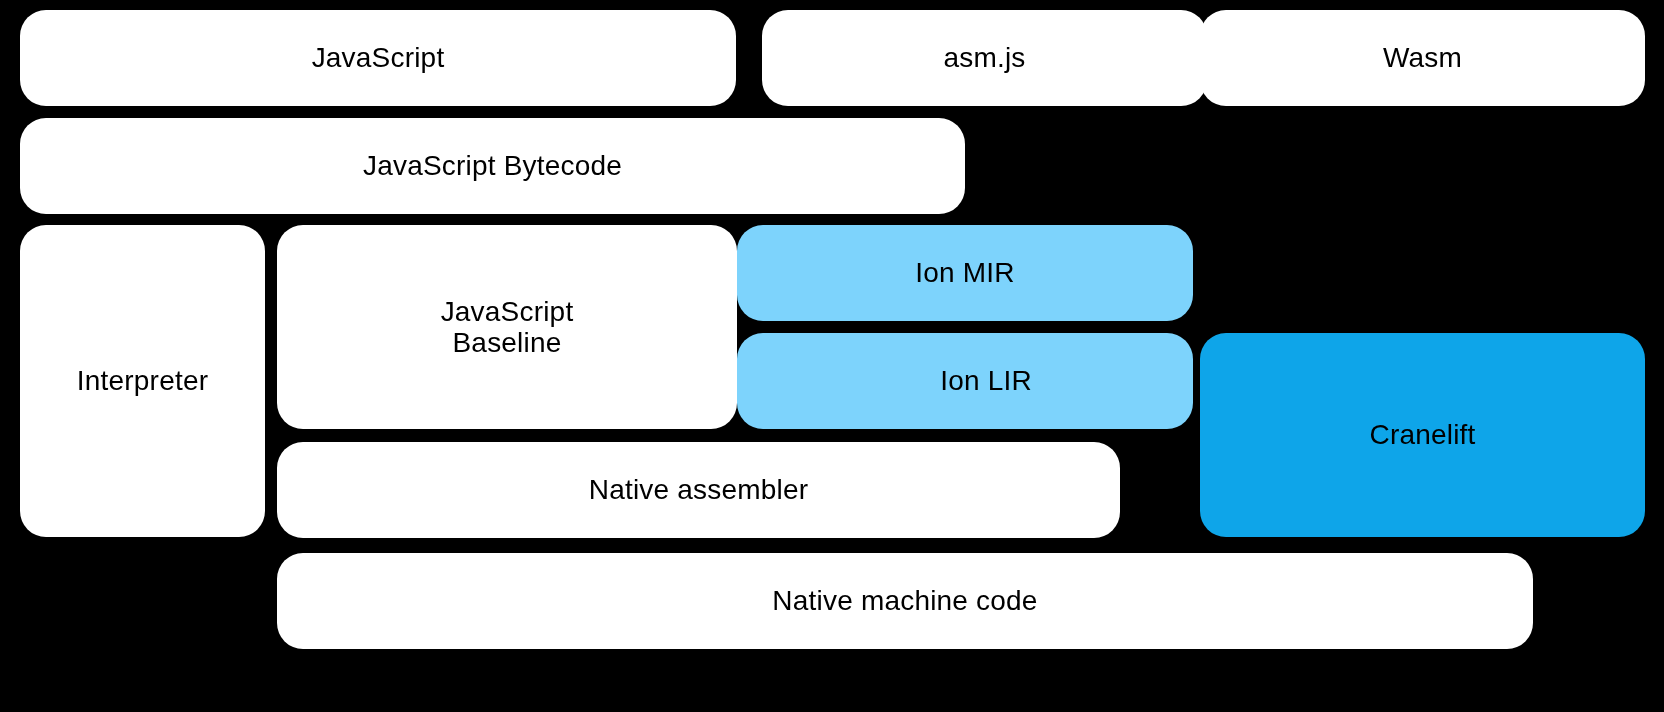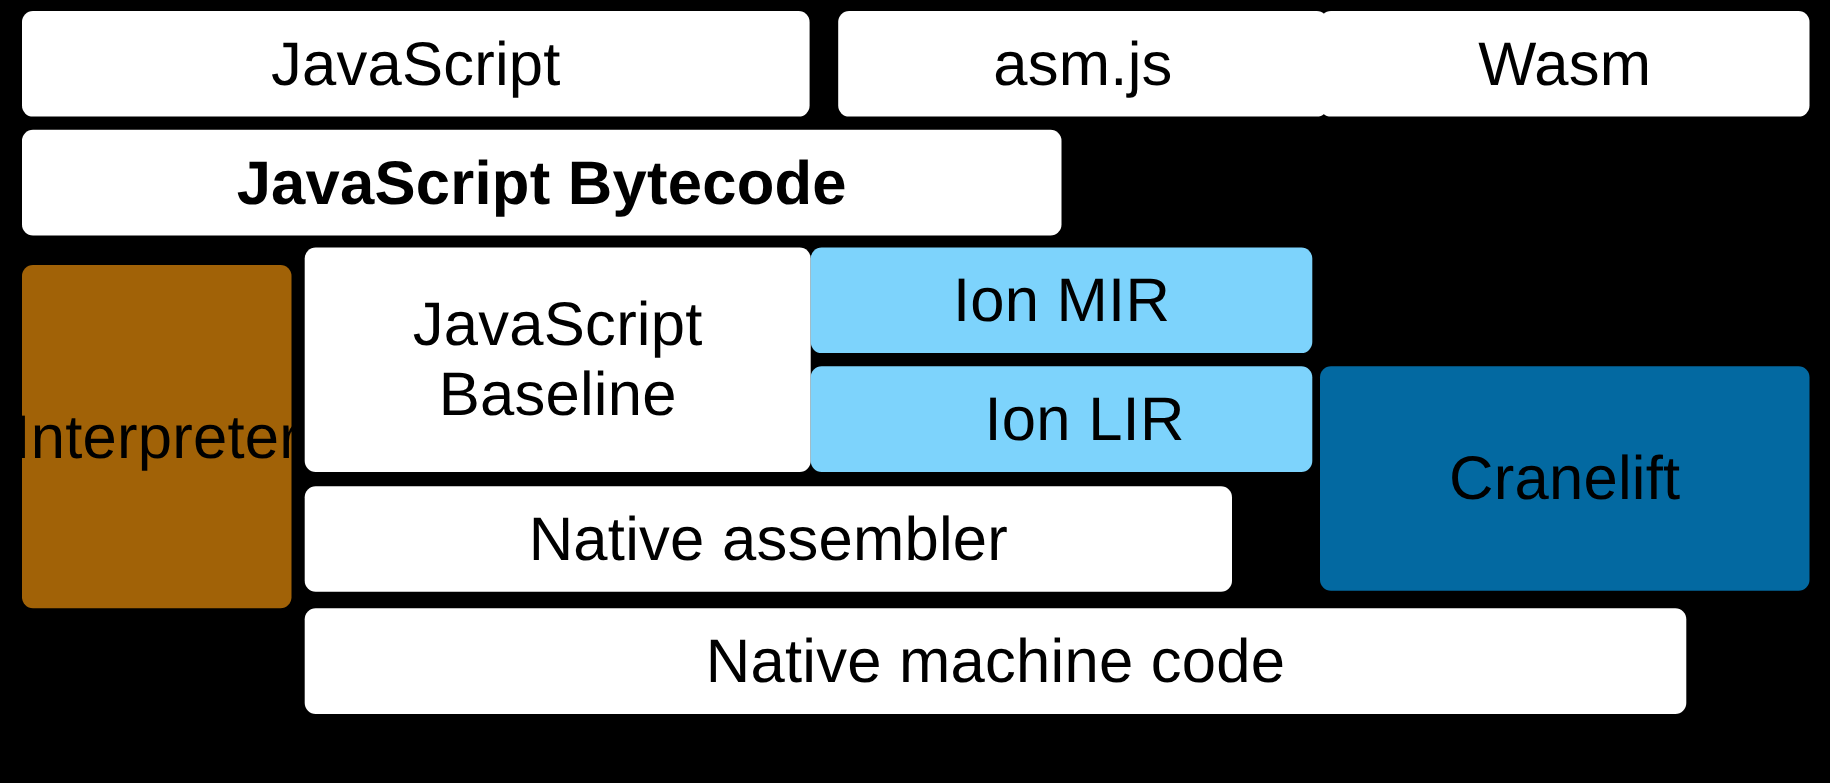--- a/index.html
+++ b/index.html
@@ -17,41 +17,41 @@
     background: #000000;
     overflow: hidden;
   }
   .node {
     position: absolute;
     box-sizing: border-box;
     display: flex;
     align-items: center;
     justify-content: center;
     text-align: center;
-    border-radius: 10px;
+    border-radius: 26px;
     color: #000000;
-    font-size: 56px;
+    font-size: 28px;
     font-weight: 400;
     line-height: 1.12;
     letter-spacing: 0.2px;
     white-space: pre-line;
     -webkit-font-smoothing: antialiased;
   }
   .fill-white  { background: #ffffff; }
-  .fill-gray   { background: #a16207; margin-top: 16px; }
+  .fill-gray   { background: #ffffff; }
   .fill-green  { background: #7dd3fc; }
-  .fill-pink   { background: #0369a1; }
+  .fill-pink   { background: #0ea5e9; }
 
   
   #n-javascript      { left: 20px;   top: 10px;  width: 716px; height: 96px;  }
   #n-asmjs           { left: 745px;  top: 10px;  width: 445px; height: 96px; margin-left: 17px;  }
   #n-wasm            { left: 1200px; top: 10px;  width: 445px; height: 96px;  }
 
   
-  #n-js-bytecode     { left: 20px;   top: 118px; width: 945px; height: 96px; font-weight: bold;  }
+  #n-js-bytecode     { left: 20px;   top: 118px; width: 945px; height: 96px;  }
   #n-baldrmonkey     { left: 973px;  top: 118px; width: 360px; height: 96px;  }
 
   
   #n-interpreter     { left: 20px;   top: 225px; width: 245px; height: 312px; }
   #n-js-baseline     { left: 277px;  top: 225px; width: 460px; height: 204px; }
   #n-ion-mir         { left: 737px;  top: 225px; width: 456px; height: 96px;  }
   #n-ion-lir         { left: 737px;  top: 333px; width: 456px; height: 96px; padding-left: 42px;  }
   #n-cranelift       { left: 1200px; top: 333px; width: 445px; height: 204px; }
   #n-macro-assembler { left: 277px;  top: 442px; width: 843px; height: 96px;  }
 

